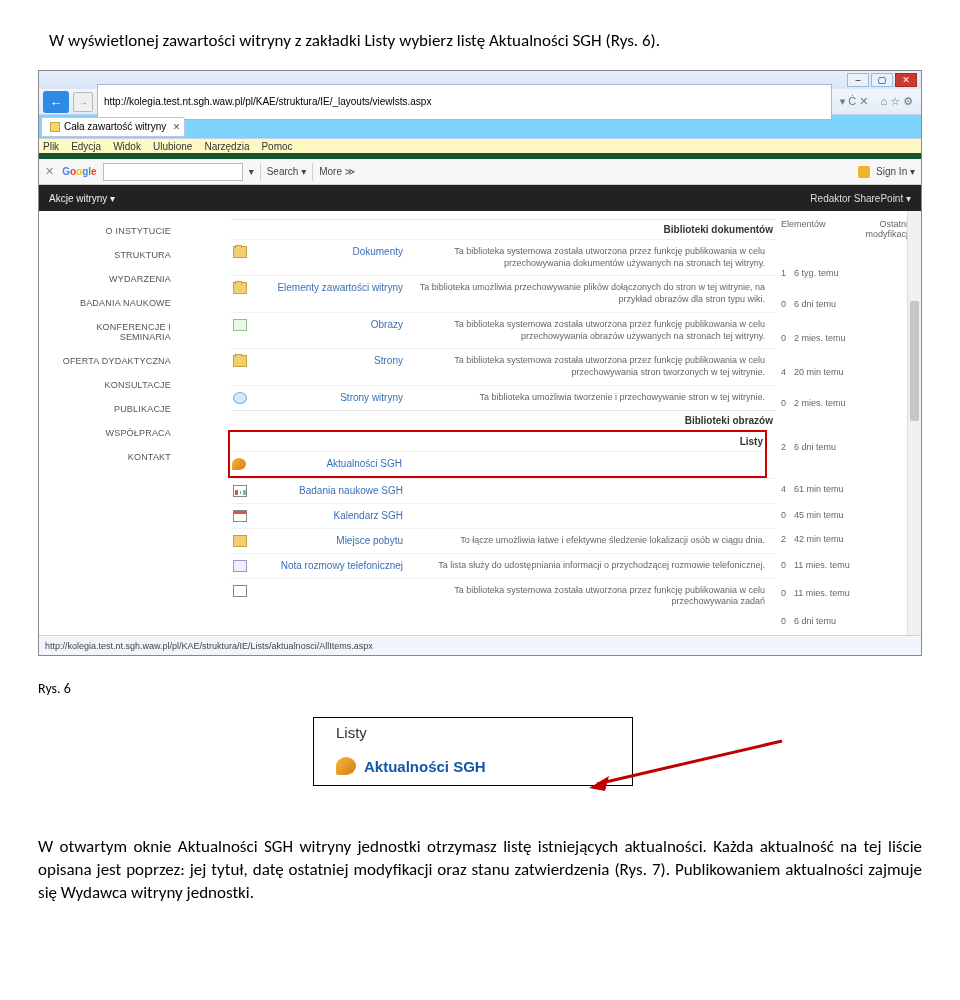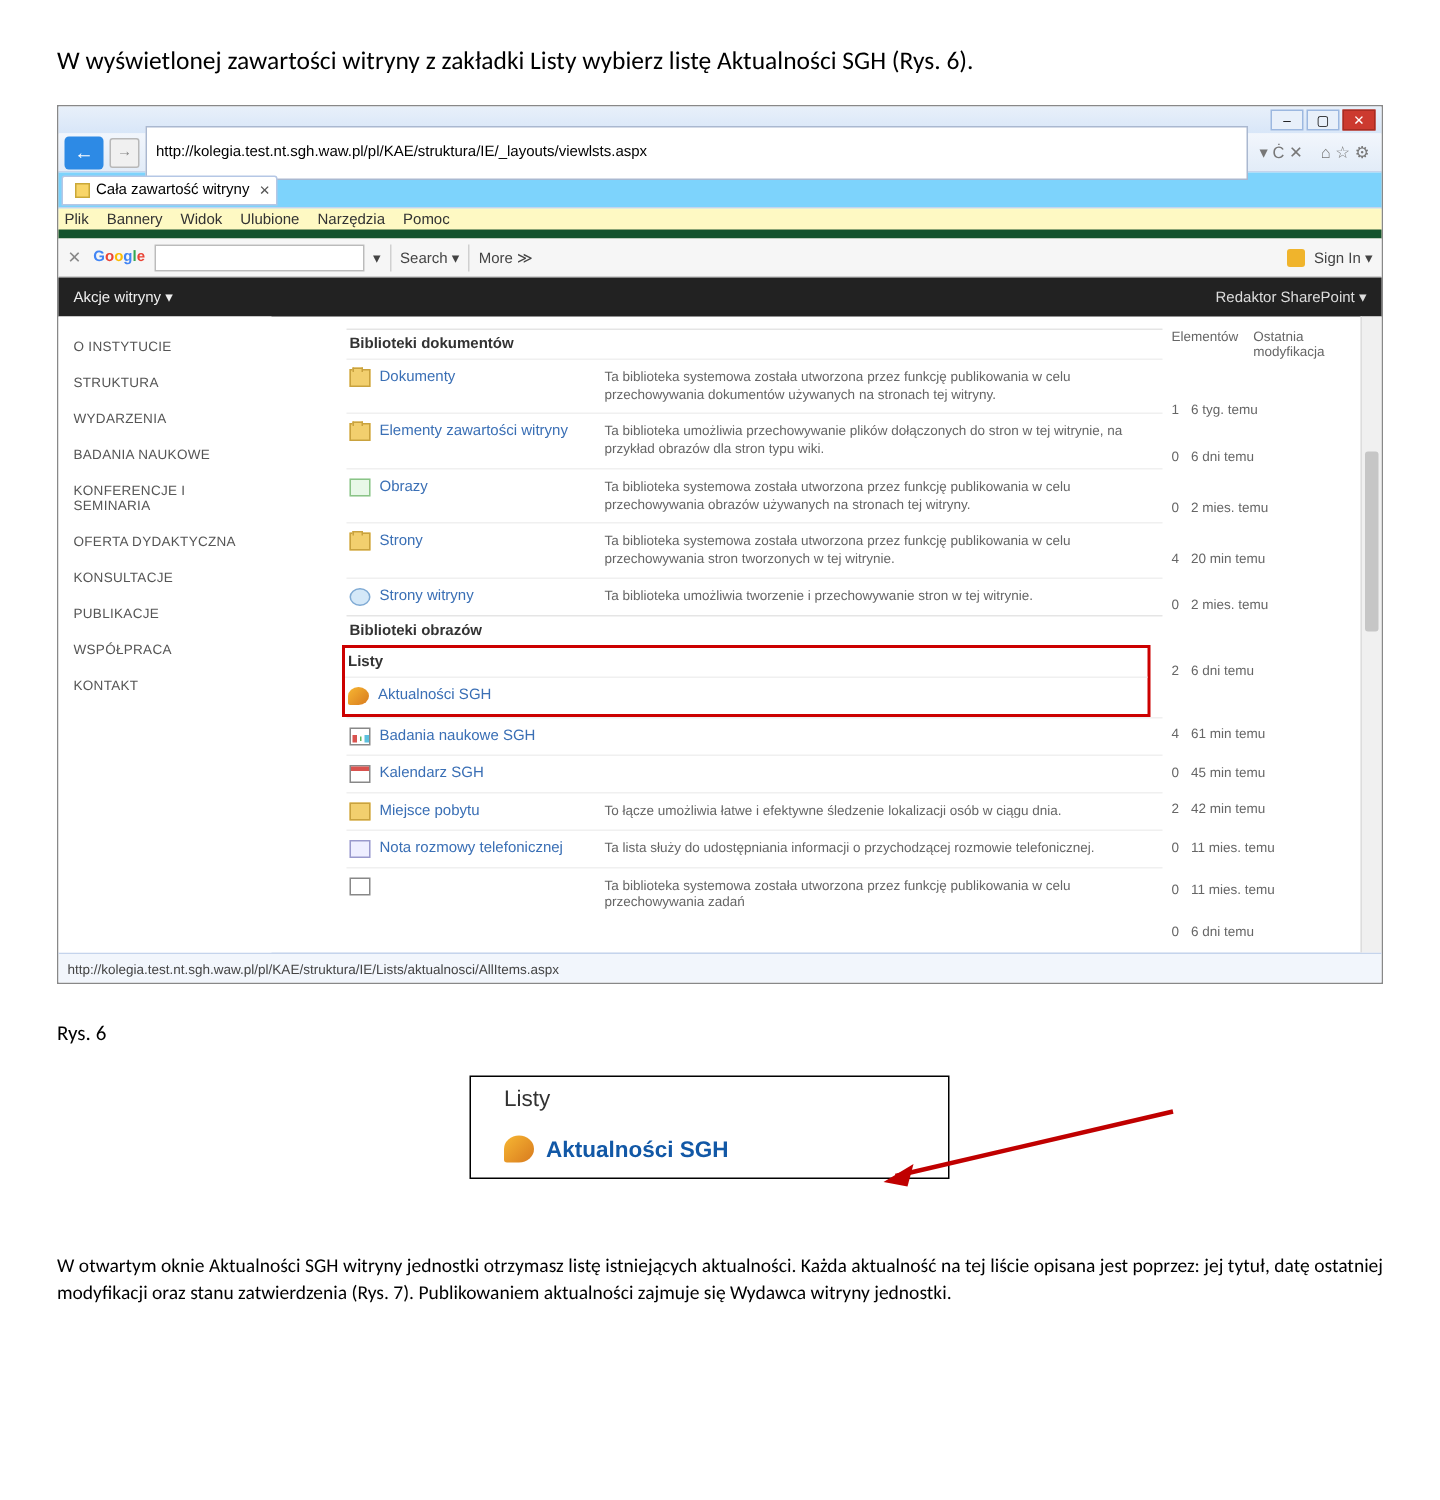--- a/index.html
+++ b/index.html
@@ -1,20 +1,20 @@
 <!DOCTYPE html>
 <html><head>
 <meta charset="utf-8">
 <style>
   * { box-sizing: border-box; margin: 0; padding: 0; }
   body { font-family: Calibri, Arial, sans-serif; background: #fff; width: 960px; color: #000; }
   
   .page { padding: 30px 38px 20px 38px; }
   
-  .intro { font-size: 17px; margin-bottom: 18px; line-height: 1.3; }
+  .intro { font-size: 17px; margin-bottom: 18px; line-height: 1.3; margin-left: 11px; }
   
   
   .screenshot1 {
     border: 1px solid #888;
     width: 100%;
     background: #fff;
     font-family: "Segoe UI", Tahoma, sans-serif;
     font-size: 10px;
     position: relative;
   }
@@ -56,21 +56,21 @@
   .g-sep { width:1px; height:18px; background:#d0d0d0;}
   .g-spacer { flex:1; }
   .g-signin-icon{width:12px;height:12px;background:#f0b42c;border-radius:2px;}
   
   
   .sp-ribbon { display:flex; align-items:center; height:26px; background:#222; color:#eee; font-size:10px; padding:0 10px;}
   .sp-ribbon-spacer { flex:1; }
   .sp-user { color:#ddd; font-size:10px; display:flex; align-items:center; gap:4px;}
   
   
-  .sp-body { display:flex; min-height:400px; }
+  .sp-body { display:flex; min-height:400px;text-align:right; }
   .sp-sidebar { width:142px; background:#fff; padding:8px 0;}
   .sp-nav-item { padding:7px 10px; font-size:9px; color:#555; text-transform:uppercase; letter-spacing:0.2px;}
   
   .sp-main { flex:1; display:flex; position:relative;margin-left:44px;}
   .sp-list-col { flex:1; padding:8px 6px 0 6px;}
   .sp-meta-col { width:140px; padding:8px 8px 0 0; font-size:9px; color:#666;}
   .sp-meta-head{display:flex; gap:10px; font-size:9px; color:#666; margin-bottom:10px;}
   
   .section-hdr { font-weight:600; font-size:10px; color:#333; padding:4px 2px; border-top:1px solid #e5e5e5;}
   .lib-row { display:flex; align-items:flex-start; padding:6px 2px; border-top:1px solid #f0f0f0;}
@@ -107,21 +107,21 @@
   .caption { font-size:14px; margin-top:24px; }
   
   
   .zoom-box { border:1px solid #000; width:320px; margin:20px auto 6px 275px; background:#fff; font-family:"Segoe UI",Tahoma,sans-serif; position:relative;}
   .zoom-listy { font-size:15px; color:#333; padding:6px 12px 10px 22px;}
   .zoom-akt-row{display:flex;align-items:center;padding:6px 10px 10px 22px;gap:8px;}
   .zoom-icon{width:20px;height:18px;}
   .zoom-link{color:#1258a6;font-weight:600;font-size:15px;}
   .red-arrow{position:absolute;right:-155px;top:18px;width:200px;height:60px;}
   
-  .para2 { font-size:13px; margin-top:50px; line-height:1.35; text-align:justify;}
+  .para2 { font-size:17px; margin-top:50px; line-height:1.35; text-align:justify;}
   
 </style>
 </head>
 <body>
 
 <div class="page">
 
   <p class="intro">W wyświetlonej zawartości witryny z zakładki Listy wybierz listę Aktualności SGH (Rys. 6).</p>
 
   <div class="screenshot1">
@@ -143,21 +143,21 @@
     <div class="tab-row">
       <div class="browser-tab">
         <span class="tab-fav"></span>
         <span>Cała zawartość witryny</span>
         <span class="tab-close-x">✕</span>
       </div>
     </div>
 
     <div class="menu-row">
       <span>Plik</span>
-      <span>Bannery</span>
+      <span>Edycja</span>
       <span>Widok</span>
       <span>Ulubione</span>
       <span>Narzędzia</span>
       <span>Pomoc</span>
     </div>
 
     <div class="g-row">
       <span class="g-close-x">✕</span>
       <span><span style="color:#4285F4;font-weight:bold;">G</span><span style="color:#EA4335;font-weight:bold;">o</span><span style="color:#FBBC05;font-weight:bold;">o</span><span style="color:#4285F4;font-weight:bold;">g</span><span style="color:#34A853;font-weight:bold;">l</span><span style="color:#EA4335;font-weight:bold;">e</span></span>
       <div class="g-search-box"></div>

